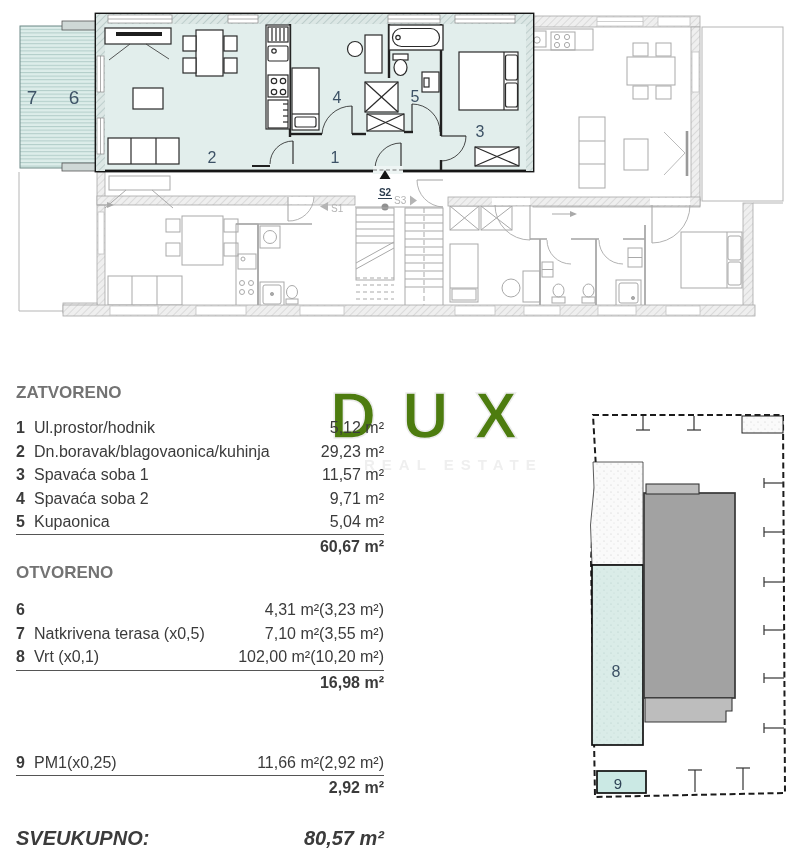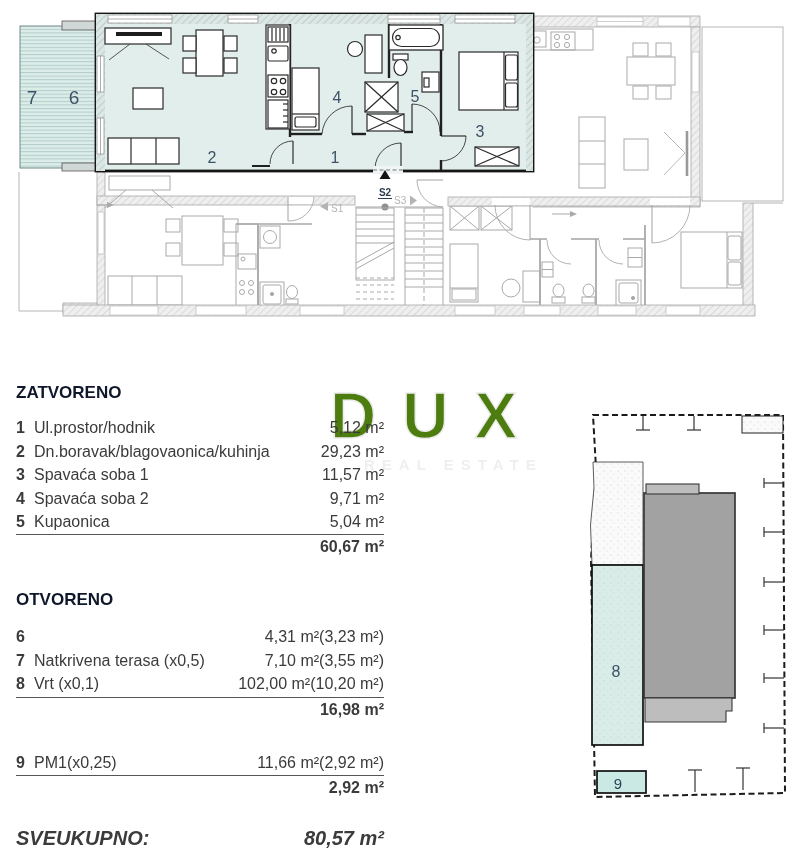--- a/index.html
+++ b/index.html
@@ -6,21 +6,21 @@
   body{width:809px;height:863px;position:relative;overflow:hidden;
        font-family:"Liberation Sans","DejaVu Sans",sans-serif;color:#3b3b3b;}
   svg{position:absolute;display:block;}
   #floorplan{left:0;top:0;}
   #siteplan{left:576px;top:403px;}
   .wm{position:absolute;left:330px;top:384px;z-index:0;pointer-events:none;}
   .wm1{font-size:64px;font-weight:bold;letter-spacing:26px;color:#4d7c0f;
        -webkit-text-stroke:1.5px #ececec;line-height:1;}
   .wm2{font-size:15px;font-weight:bold;letter-spacing:7px;color:#efefef;margin:8px 4px 0 34px;}
   .tbl{position:absolute;left:16px;width:368px;z-index:2;}
-  .hd{font-size:17px;font-weight:bold;color:#0f172a;line-height:1.2;margin-bottom:13px;}
+  .hd{font-size:17px;font-weight:bold;color:#737373;line-height:1.2;margin-bottom:13px;}
   .hd2{margin-bottom:15px;}
   .r{display:flex;line-height:23.4px;font-size:16px;}
   .n{font-weight:bold;width:18px;flex:none;}
   .nm{flex:1 1 auto;}
   .v{margin-left:auto;white-space:nowrap;text-align:left;}
   .rule{border-top:1.6px solid #555;margin-top:1px;}
   .tot{text-align:right;font-weight:bold;font-size:16px;line-height:23px;}
   .grand{display:flex;justify-content:space-between;font-size:20px;font-weight:bold;line-height:24px;font-style:italic;}
   text{font-family:"Liberation Sans","DejaVu Sans",sans-serif;}
   .roomlbl{fill:#3d5266;font-size:16px;text-anchor:middle;}
@@ -386,21 +386,21 @@
   </div>
   <div class="r">
     <span class="n">5</span>
     <span class="nm">Kupaonica</span>
     <span class="v">5,04 m²</span>
   </div>
   <div class="rule"></div>
   <div class="tot">60,67 m²</div>
 </div>
 
-<div class="tbl" style="top:590px">
+<div class="tbl" style="top:563px">
   <div class="hd hd2">OTVORENO</div>
   <div class="r">
     <span class="n">6</span>
     <span class="v">4,31 m²(3,23 m²)</span>
   </div>
   <div class="r">
     <span class="n">7</span>
     <span class="nm">Natkrivena terasa (x0,5)</span>
     <span class="v">7,10 m²(3,55 m²)</span>
   </div>

